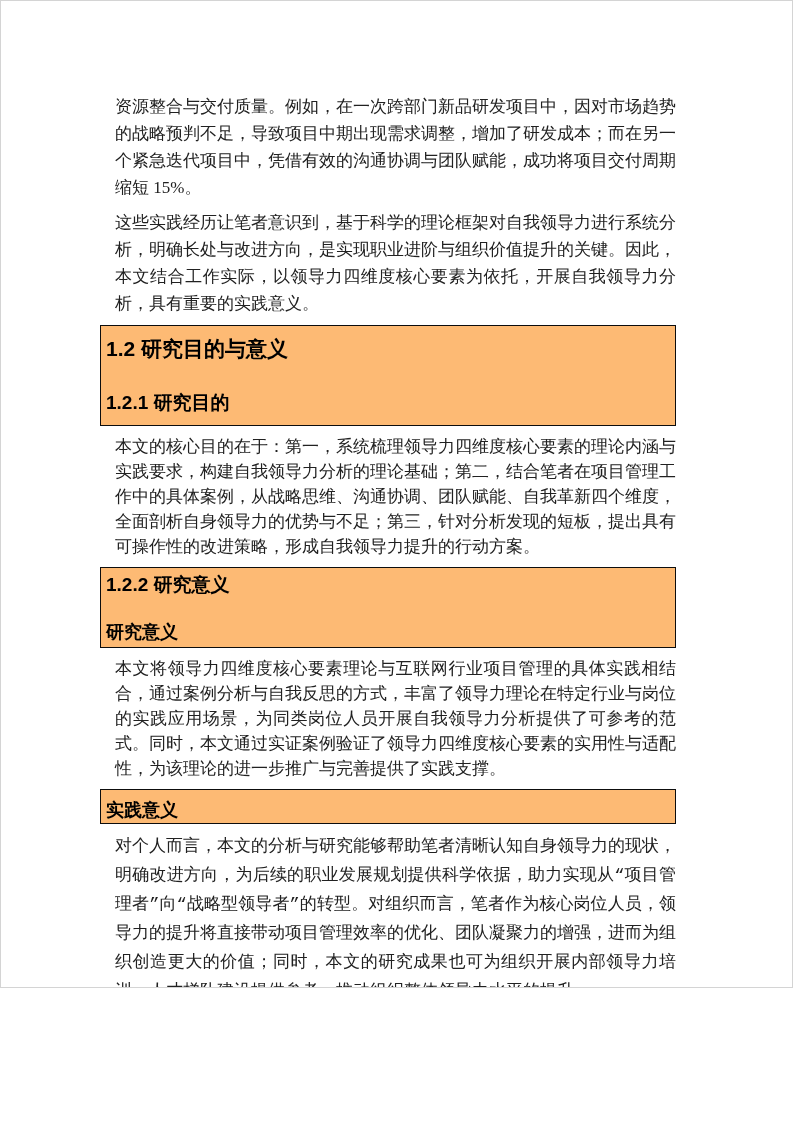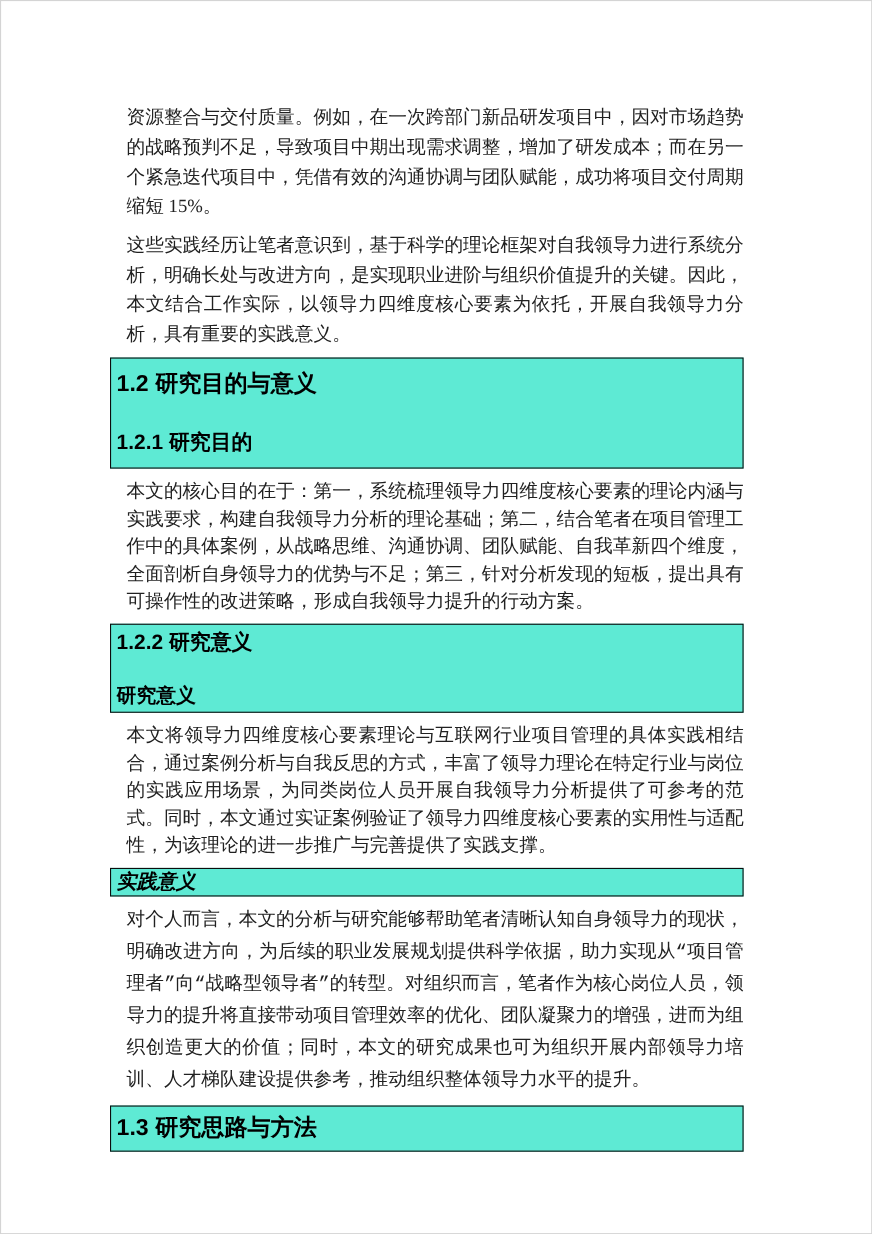--- a/index.html
+++ b/index.html
@@ -3,21 +3,21 @@
 <meta charset="utf-8">
 <style>
   html, body {
     margin: 0;
     padding: 0;
     background: #ffffff;
   }
   .page {
     position: relative;
     width: 793px;
-    height: 1122px;
+    height: 988px;
     background: #ffffff;
     box-sizing: border-box;
     border: 1px solid #d4d4d4;
     overflow: hidden;
     font-family: "Liberation Serif", "DejaVu Serif", serif;
     color: #212121;
   }
   .content {
     position: absolute;
     left: 99px;
@@ -31,21 +31,21 @@
     text-justify: inter-character;
     margin: 0 0 8px 15px;
     color: #212121;
   }
   .para.tight { line-height: 25px; }
   .para.loose { line-height: 29px; font-family: Liberation Mono, monospace; }
   .hbox {
     border: 1.5px solid #0d0d0d;
     box-sizing: border-box;
     margin: 6px 0 8px 0;
-    background: #5eead4;
+    background: #fdba74;
     font-family: "Liberation Sans", "DejaVu Sans", sans-serif;
   }
   .hbox .h2 {
     font-size: 21px;
     line-height: 27px;
     font-weight: 700;
     color: #000000;
     margin: 0;
   }
   .hbox .h3 {
@@ -59,21 +59,21 @@
     font-size: 18px;
     line-height: 23px;
     font-weight: 700;
     color: #000000;
     margin: 0;
   }
   .box-sec   { padding: 9px 6px 10px 5px; }
   .box-sec .h3 { margin-top: 28px; }
   .box-sig   { padding: 4px 6px 3px 5px; }
   .box-sig .sublabel { margin-top: 24px; }
-  .box-label { padding: 0 6px 1px 5px; font-style: italic; }
+  .box-label { padding: 9px 6px 1px 5px; }
   .box-next  { padding: 7px 17px 7px 5px; }
   .box-next .h2 { line-height: 26px; }
 </style>
 </head>
 <body>
 
 <div class="page">
   <div class="content">
 
     <p class="para">资源整合与交付质量。例如，在一次跨部门新品研发项目中，因对市场趋势的战略预判不足，导致项目中期出现需求调整，增加了研发成本；而在另一个紧急迭代项目中，凭借有效的沟通协调与团队赋能，成功将项目交付周期缩短 15%。</p>

